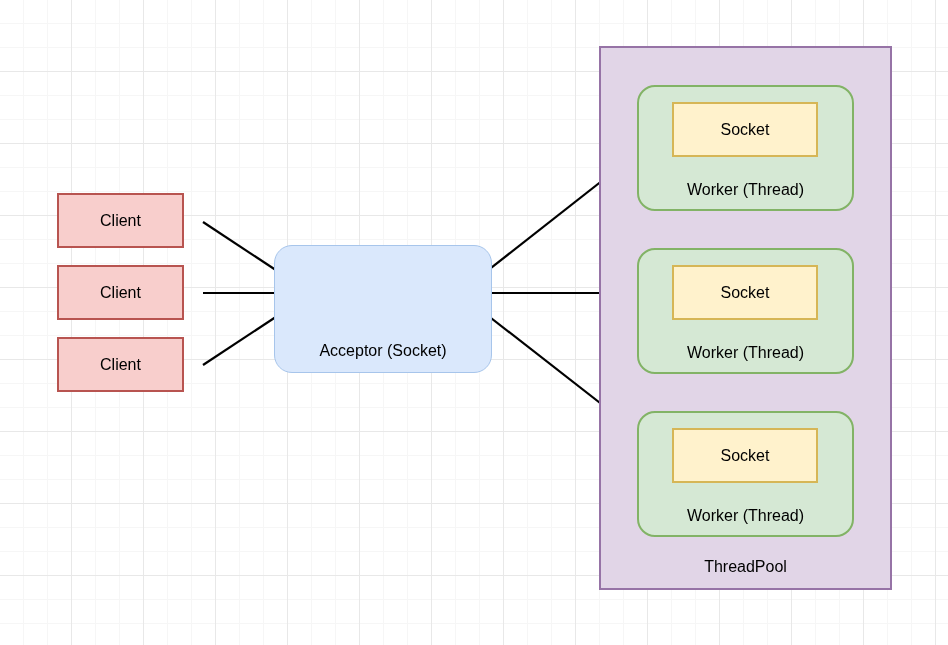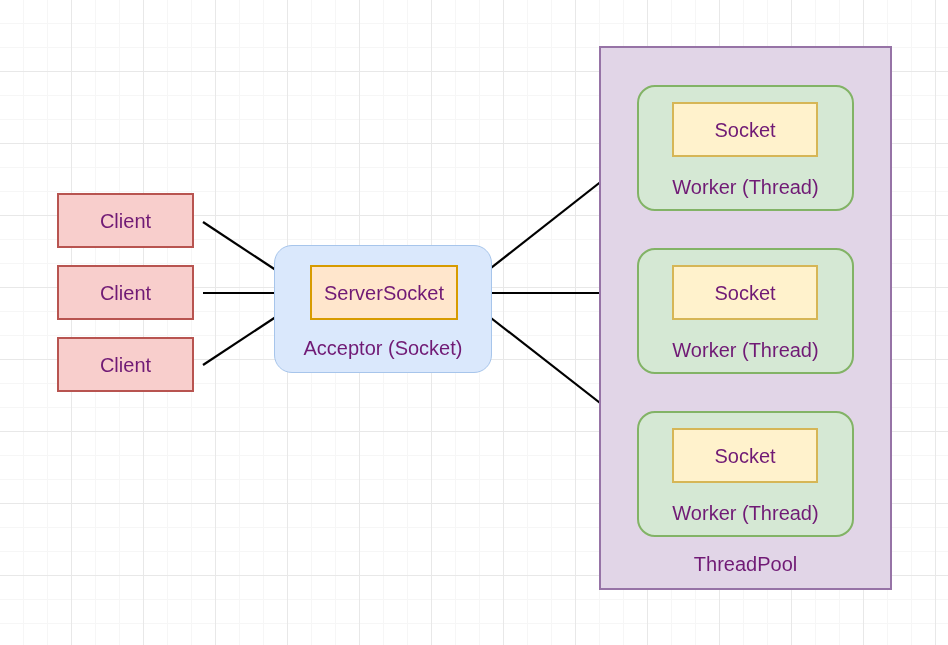--- a/index.html
+++ b/index.html
@@ -21,28 +21,28 @@
     background-size: 72px 72px, 72px 72px, 24px 24px, 24px 24px;
     background-position: -1px -1px, -1px -1px, -1px -1px, -1px -1px;
     font-family: "Liberation Sans", sans-serif;
   }
   .node {
     position: absolute;
     box-sizing: border-box;
     display: flex;
     align-items: center;
     justify-content: center;
-    font-size: 20px;
-    color: #701a75;
+    font-size: 16px;
+    color: #000000;
     line-height: 1.2;
   }
   .client {
     background: #f8cecc;
     border: 2px solid #b85450;
-    width: 137px;
+    width: 127px;
     height: 55px;
   }
   .acceptor {
     background: #dae8fc;
     border: 1px solid #a7c5eb;
     border-radius: 18px;
     width: 218px;
     height: 128px;
     align-items: flex-end;
     justify-content: center;
@@ -115,23 +115,20 @@
   <div class="node client" style="left:57px; top:265px;">
     <span>Client</span>
   </div>
   <div class="node client" style="left:57px; top:337px;">
     <span>Client</span>
   </div>
 
   <div class="node acceptor" style="left:274px; top:245px;">
     <span>Acceptor (Socket)</span>
   </div>
-  <div class="node serversocket" style="left:310px; top:265px;">
-    <span>ServerSocket</span>
-  </div>
 
   <div class="node threadpool" style="left:599px; top:46px;">
     <span>ThreadPool</span>
   </div>
 
   <div class="node worker" style="left:637px; top:85px;">
     <span>Worker (Thread)</span>
   </div>
   <div class="node socket" style="left:672px; top:102px;">
     <span>Socket</span>

